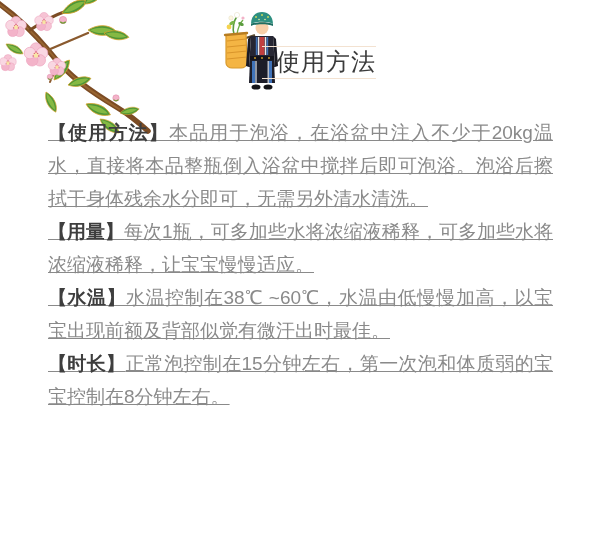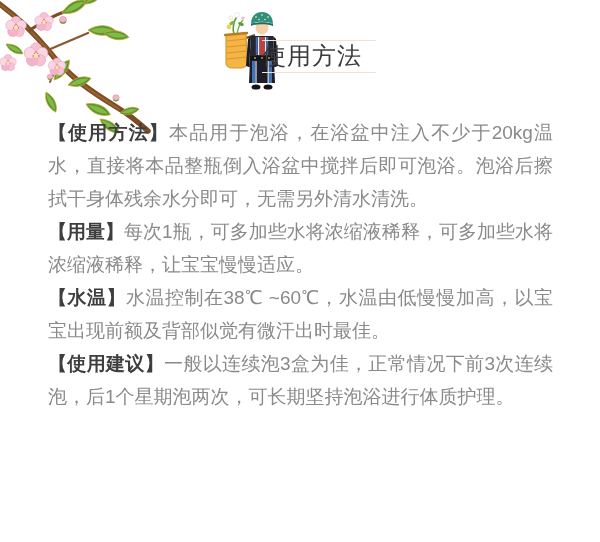--- a/index.html
+++ b/index.html
@@ -12,36 +12,37 @@
   }
   .canvas{position:absolute;inset:0;}
 
   
   .branch{position:absolute;left:0;top:0;width:156px;height:140px;}
 
   
   .mascot{position:absolute;left:223px;top:9px;width:64px;height:86px;}
 
   
-  .title-block{position:absolute;left:262px;top:40px;width:114px;text-align:left;}
+  .title-block{position:absolute;left:262px;top:46px;width:114px;text-align:right;}
   .rule{height:1px;background:#f3e2d1;}
   .title{
     margin:3px 0 4px 0;
     font-size:24px;line-height:24px;
     font-weight:400;letter-spacing:1px;
     color:#3b3b3b;white-space:nowrap;
   }
 
   
   .content{
     position:absolute;left:48px;top:116px;width:505px;
     font-size:19px;line-height:33px;
     color:#8a8a8a;
     text-align:justify;
     text-justify:inter-ideograph;
+    text-decoration:underline;
   }
   .content p{margin:0;}
   .lbl{font-weight:700;color:#3e3e3e;}
 </style>
 </head>
 <body>
 
 <div class="canvas">
 
   <svg class="branch" viewBox="0 0 156 140" aria-hidden="true">
@@ -153,16 +154,16 @@
   <div class="title-block">
     <div class="rule"></div>
     <h1 class="title">使用方法</h1>
     <div class="rule"></div>
   </div>
 
   <div class="content">
     <p><span class="lbl">【使用方法】</span><span>本品用于泡浴，在浴盆中注入不少于20kg温水，直接将本品整瓶倒入浴盆中搅拌后即可泡浴。泡浴后擦拭干身体残余水分即可，无需另外清水清洗。</span></p>
     <p><span class="lbl">【用量】</span><span>每次1瓶，可多加些水将浓缩液稀释，可多加些水将浓缩液稀释，让宝宝慢慢适应。</span></p>
     <p><span class="lbl">【水温】</span><span>水温控制在38℃ ~60℃，水温由低慢慢加高，以宝宝出现前额及背部似觉有微汗出时最佳。</span></p>
-    <p><span class="lbl">【使用建议】</span><span>一般以连续泡3盒为佳，正常情况下前3次连续泡，后1个星期泡两次，可长期坚持泡浴进行体质护理。</span></p>
+    <p><span class="lbl">【时长】</span><span>正常泡控制在15分钟左右，第一次泡和体质弱的宝宝控制在8分钟左右。</span></p>
   </div>
 
 </div>
 
 </body></html>

